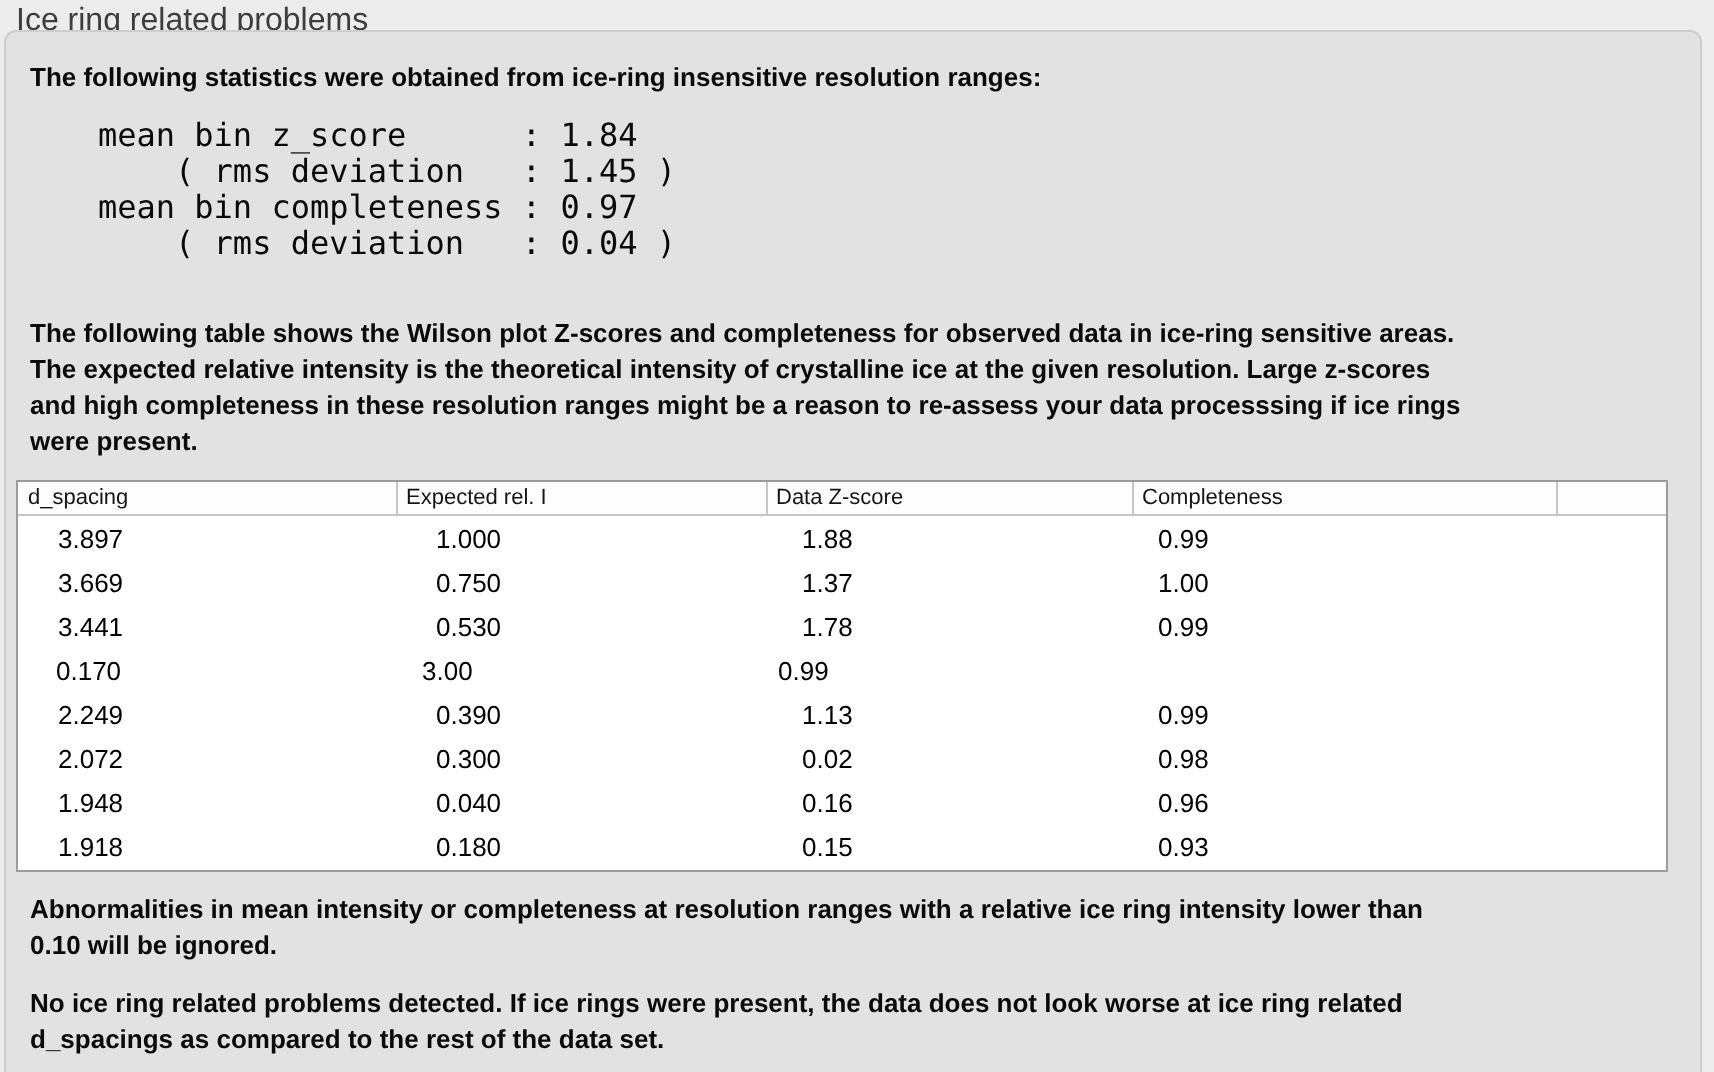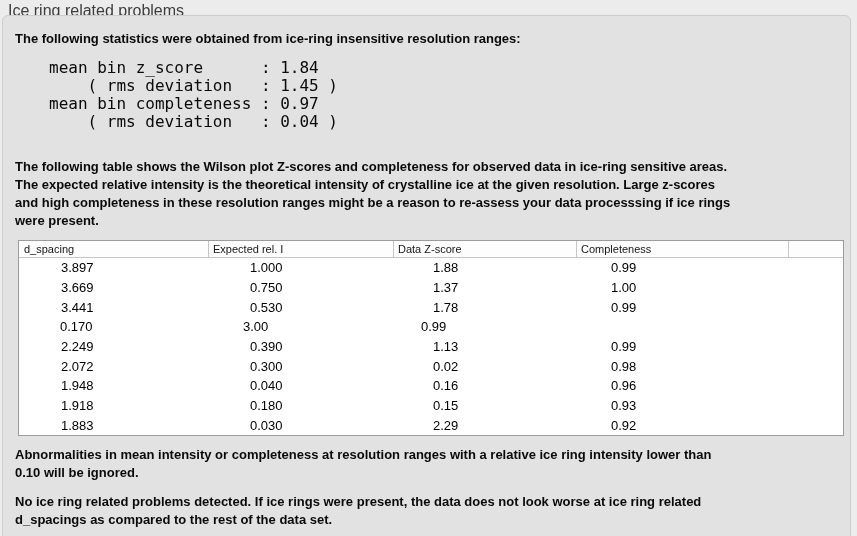--- a/index.html
+++ b/index.html
@@ -33,21 +33,21 @@
   .p-ignore { top: 430px; }
   .p-conclusion { top: 477px; }
   .mono-block {
     position: absolute; left: 46px; top: 43px;
     font-family: "DejaVu Sans Mono", monospace;
     font-size: 16px; color: #0a0a0a;
     line-height: 18px;
     white-space: pre;
   }
   .data-table {
-    position: absolute; left: 15px; top: 224px;
+    position: absolute; left: 5px; top: 224px;
     width: 826px; height: 196px;
     background: #ffffff;
     border: 1px solid #9c9c9c;
     display: flex; flex-direction: column;
   }
   .thead {
     display: flex;
     height: 17px; min-height: 17px;
     border-bottom: 1px solid #c6c6c6;
     background: #fdfdfd;
@@ -55,21 +55,21 @@
     align-items: center;
   }
   .th {
     height: 100%; display: flex; align-items: center;
     border-right: 1px solid #c6c6c6;
     padding-left: 4px;
     overflow: hidden; white-space: nowrap;
   }
   .th.c0 { padding-left: 5px; }
   .th.c4 { border-right: none; flex: 1; }
-  .tbody { display: flex; flex-direction: column; flex: 1; margin-left: 22px; }
+  .tbody { display: flex; flex-direction: column; flex: 1; }
   .trow {
     display: flex; flex: 1;
     font-size: 13px; color: #000;
     align-items: center;
   }
   .tcell { overflow: hidden; white-space: nowrap; }
   .c0 { width: 190px; }
   .c1 { width: 185px; }
   .c2 { width: 183px; }
   .c3 { width: 212px; }
@@ -155,27 +155,20 @@
           <div class="tcell c3">0.96</div>
           <div class="tcell c4"></div>
         </div>
         <div class="trow">
           <div class="tcell c0">1.918</div>
           <div class="tcell c1">0.180</div>
           <div class="tcell c2">0.15</div>
           <div class="tcell c3">0.93</div>
           <div class="tcell c4"></div>
         </div>
-        <div class="trow">
-          <div class="tcell c0">1.883</div>
-          <div class="tcell c1">0.030</div>
-          <div class="tcell c2">2.29</div>
-          <div class="tcell c3">0.92</div>
-          <div class="tcell c4"></div>
-        </div>
       </div>
   </div>
 
   <div class="para p-ignore">Abnormalities in mean intensity or completeness at resolution ranges with a relative ice ring intensity lower than
 0.10 will be ignored.</div>
 
   <div class="para p-conclusion">No ice ring related problems detected. If ice rings were present, the data does not look worse at ice ring related
 d_spacings as compared to the rest of the data set.</div>
 
 </div>

